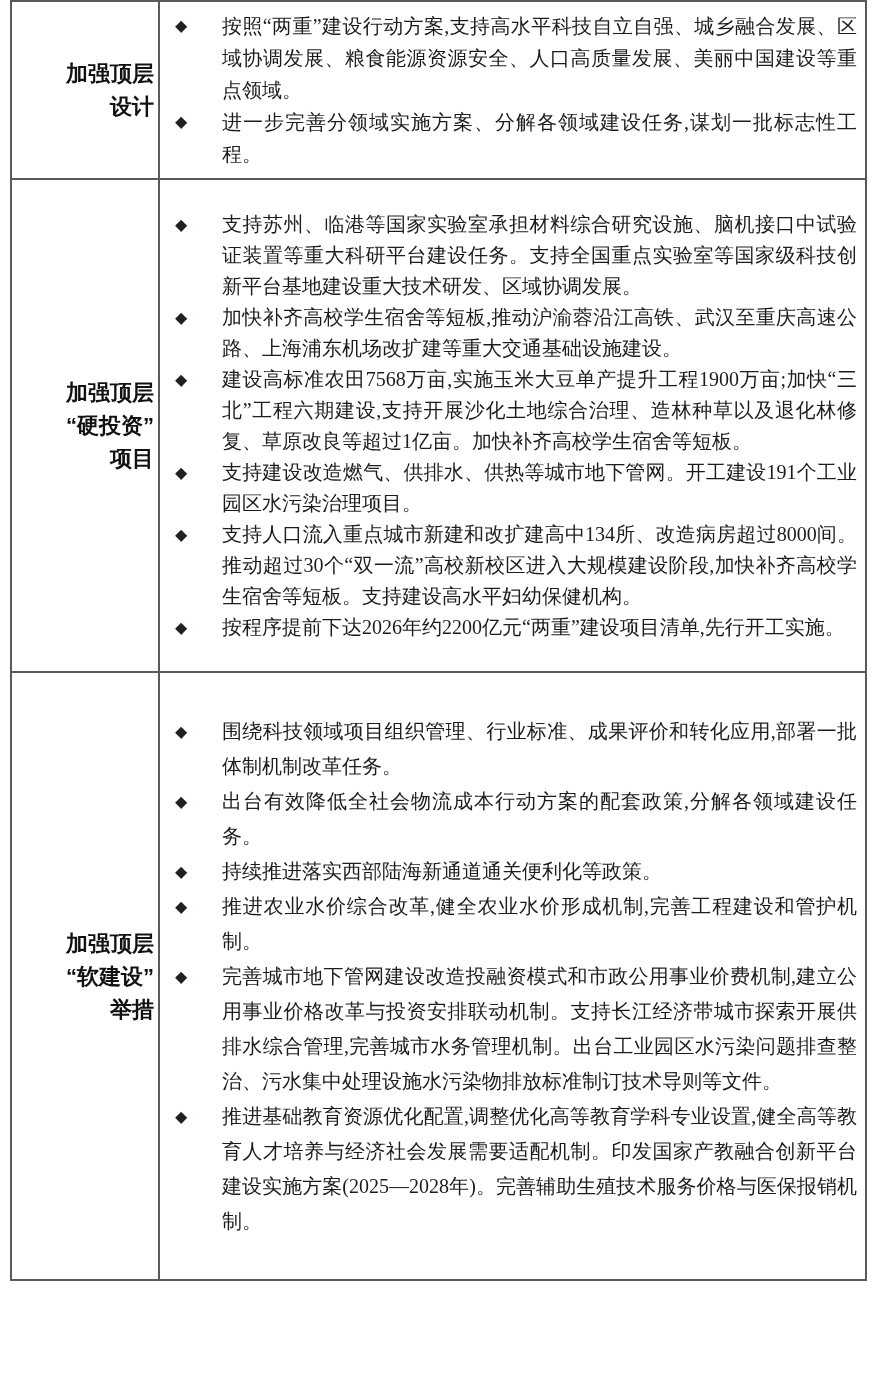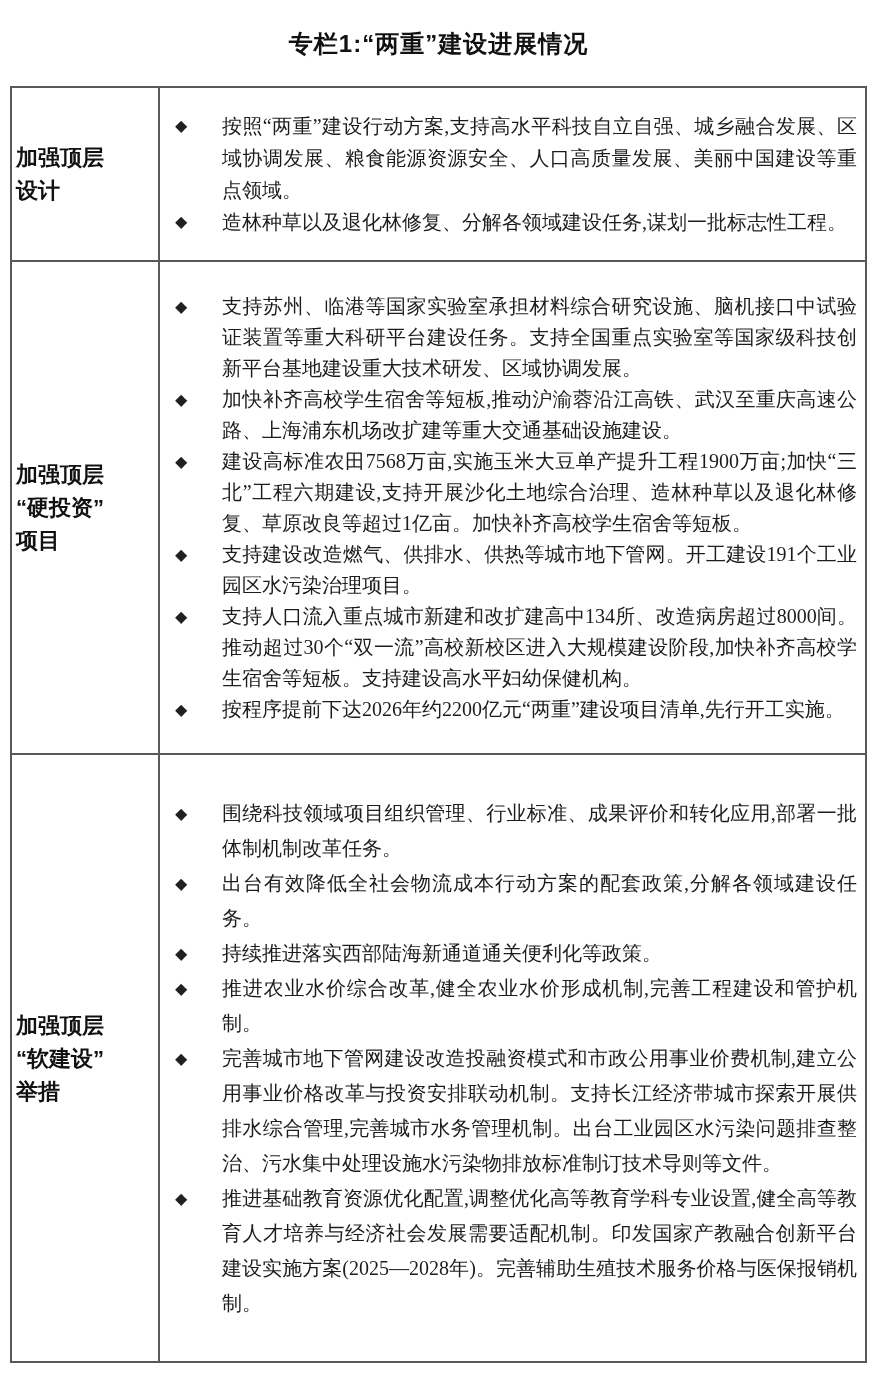--- a/index.html
+++ b/index.html
@@ -32,21 +32,21 @@
   table.box-table th,
   table.box-table td {
     border: 2px solid #595959;
   }
   table.box-table th {
     width: 138px;
     font-family: "Liberation Sans", "DejaVu Sans", sans-serif;
     font-weight: bold;
     font-size: 22px;
     line-height: 33px;
-    text-align: left;
+    text-align: right;
     vertical-align: middle;
     color: #111111;
     padding: 0 4px;
   }
   table.box-table td {
     vertical-align: middle;
     padding: 8px 8px 8px 0;
   }
   
   table.box-table tr:nth-child(1) { height: 174px; }
@@ -74,36 +74,35 @@
     color: #1c1c1c;
   }
   .header-line {
     display: block;
   }
 </style>
 </head>
 <body>
 
 <div class="page">
-  <h1 class="title">专栏1:“两重”建设进展情况</h1>
   <table class="box-table">
     <tbody>
         <tr>
           <th>
             <span class="header-line">加强顶层</span>
             <span class="header-line">设计</span>
           </th>
           <td>
             <div class="bullet-item">
               <span class="bullet-icon">◆</span>
               <span class="bullet-text">按照“两重”建设行动方案,支持高水平科技自立自强、城乡融合发展、区域协调发展、粮食能源资源安全、人口高质量发展、美丽中国建设等重点领域。</span>
             </div>
             <div class="bullet-item">
               <span class="bullet-icon">◆</span>
-              <span class="bullet-text">造林种草以及退化林修复、分解各领域建设任务,谋划一批标志性工程。</span>
+              <span class="bullet-text">进一步完善分领域实施方案、分解各领域建设任务,谋划一批标志性工程。</span>
             </div>
           </td>
         </tr>
         <tr>
           <th>
             <span class="header-line">加强顶层</span>
             <span class="header-line">“硬投资”</span>
             <span class="header-line">项目</span>
           </th>
           <td>

